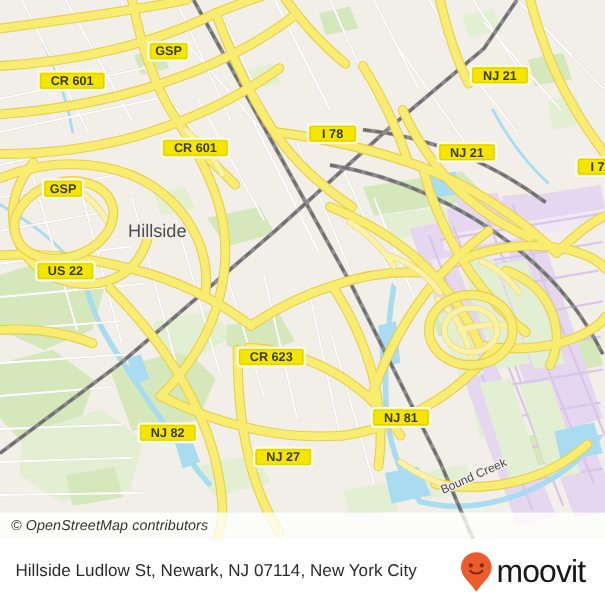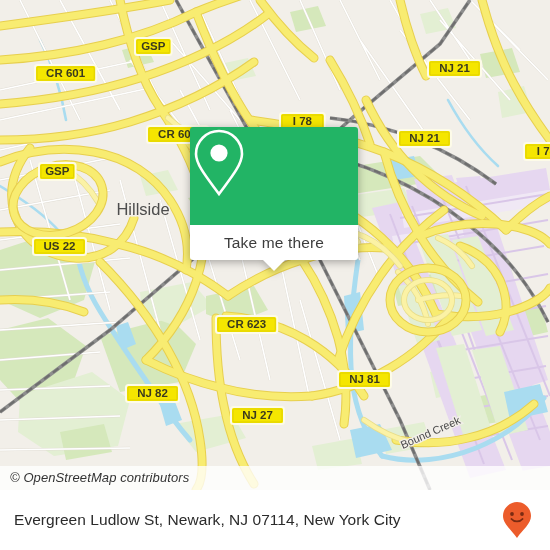--- a/index.html
+++ b/index.html
@@ -388,41 +388,30 @@
             <text x="257.5" y="419.4" text-anchor="middle" font-family="Liberation Sans, sans-serif" font-size="11.5" font-weight="bold" fill="#3a3a1e">NJ 27</text>
           </g>
           <g>
             <rect x="338" y="371" width="53" height="17" rx="2.5" fill="#f5e600" stroke="#fdfbe8" stroke-width="2"></rect>
             <rect x="340" y="373" width="49" height="13" rx="1.5" fill="none" stroke="#e0d000" stroke-width="1"></rect>
             <text x="364.5" y="383.4" text-anchor="middle" font-family="Liberation Sans, sans-serif" font-size="11.5" font-weight="bold" fill="#3a3a1e">NJ 81</text>
           </g>
         </g>
     </svg>
 
-    <div class="callout">
-      <div class="callout-head">
-        <svg width="58" height="72" viewBox="0 0 58 72">
-          <path d="M29 4 C16.3 4 6 14.3 6 27 C6 38 18 52 29 67 C40 52 52 38 52 27 C52 14.3 41.7 4 29 4 Z" fill="none" stroke="#ffffff" stroke-width="2.6"></path>
-          <circle cx="29" cy="26" r="8.6" fill="#ffffff"></circle>
-        </svg>
-      </div>
-      <div class="callout-body">
-        <span class="callout-label">Take me there</span>
-        <span class="callout-tip"></span>
-      </div>
-    </div>
 
     <div class="attrib">© OpenStreetMap contributors</div>
   </div>
 
   <div class="footer">
-    <div class="footer-text">Evergreen Ludlow St, Newark, NJ 07114, New York City</div>
+    <div class="footer-text">Hillside Ludlow St, Newark, NJ 07114, New York City</div>
     <div class="brand">
       <svg width="30" height="38" viewBox="0 0 30 38">
         <path d="M15 1 C7.3 1 1 7.3 1 15 C1 23 9 28 15 37 C21 28 29 23 29 15 C29 7.3 22.7 1 15 1 Z" fill="#ec5c2b"></path>
         <circle cx="10" cy="13" r="1.9" fill="#7b2b12"></circle>
         <circle cx="20" cy="13" r="1.9" fill="#7b2b12"></circle>
         <path d="M9.5 18 C12 21.2 18 21.2 20.5 18" fill="none" stroke="#7b2b12" stroke-width="1.9" stroke-linecap="round"></path>
       </svg>
+      <span class="brand-word">moovit</span>
     </div>
   </div>
 
 </div>
 
 </body></html>

